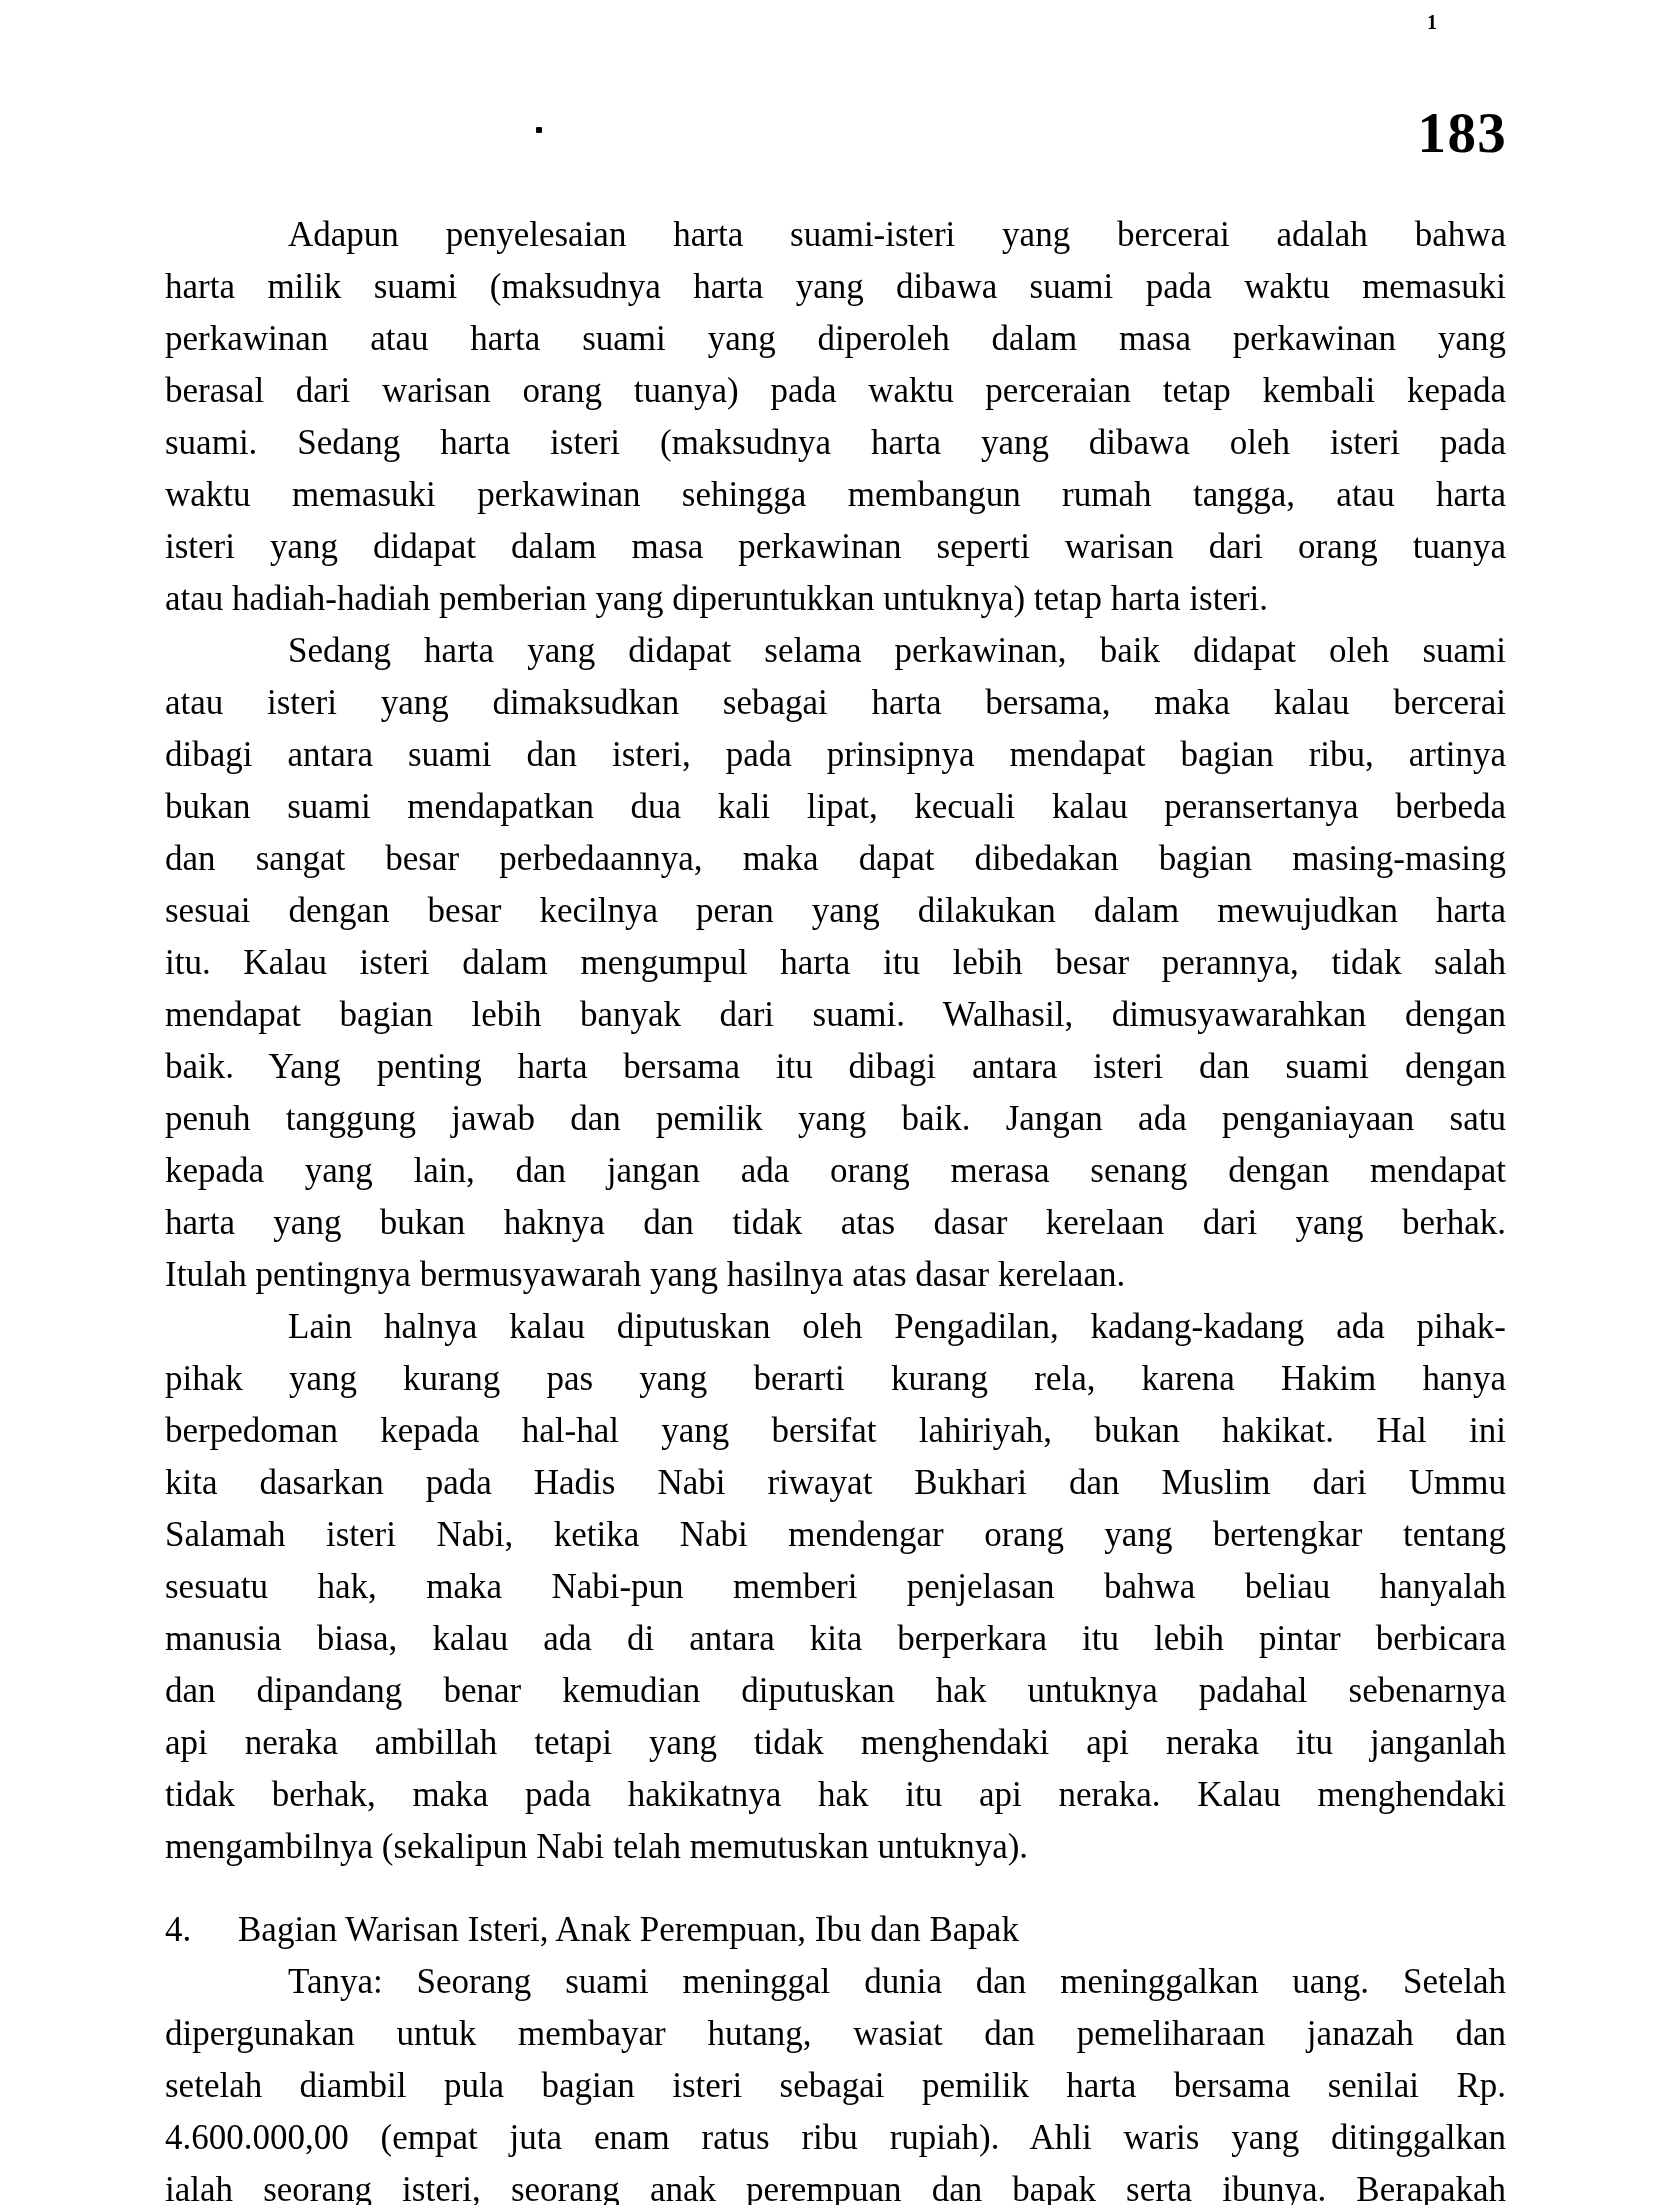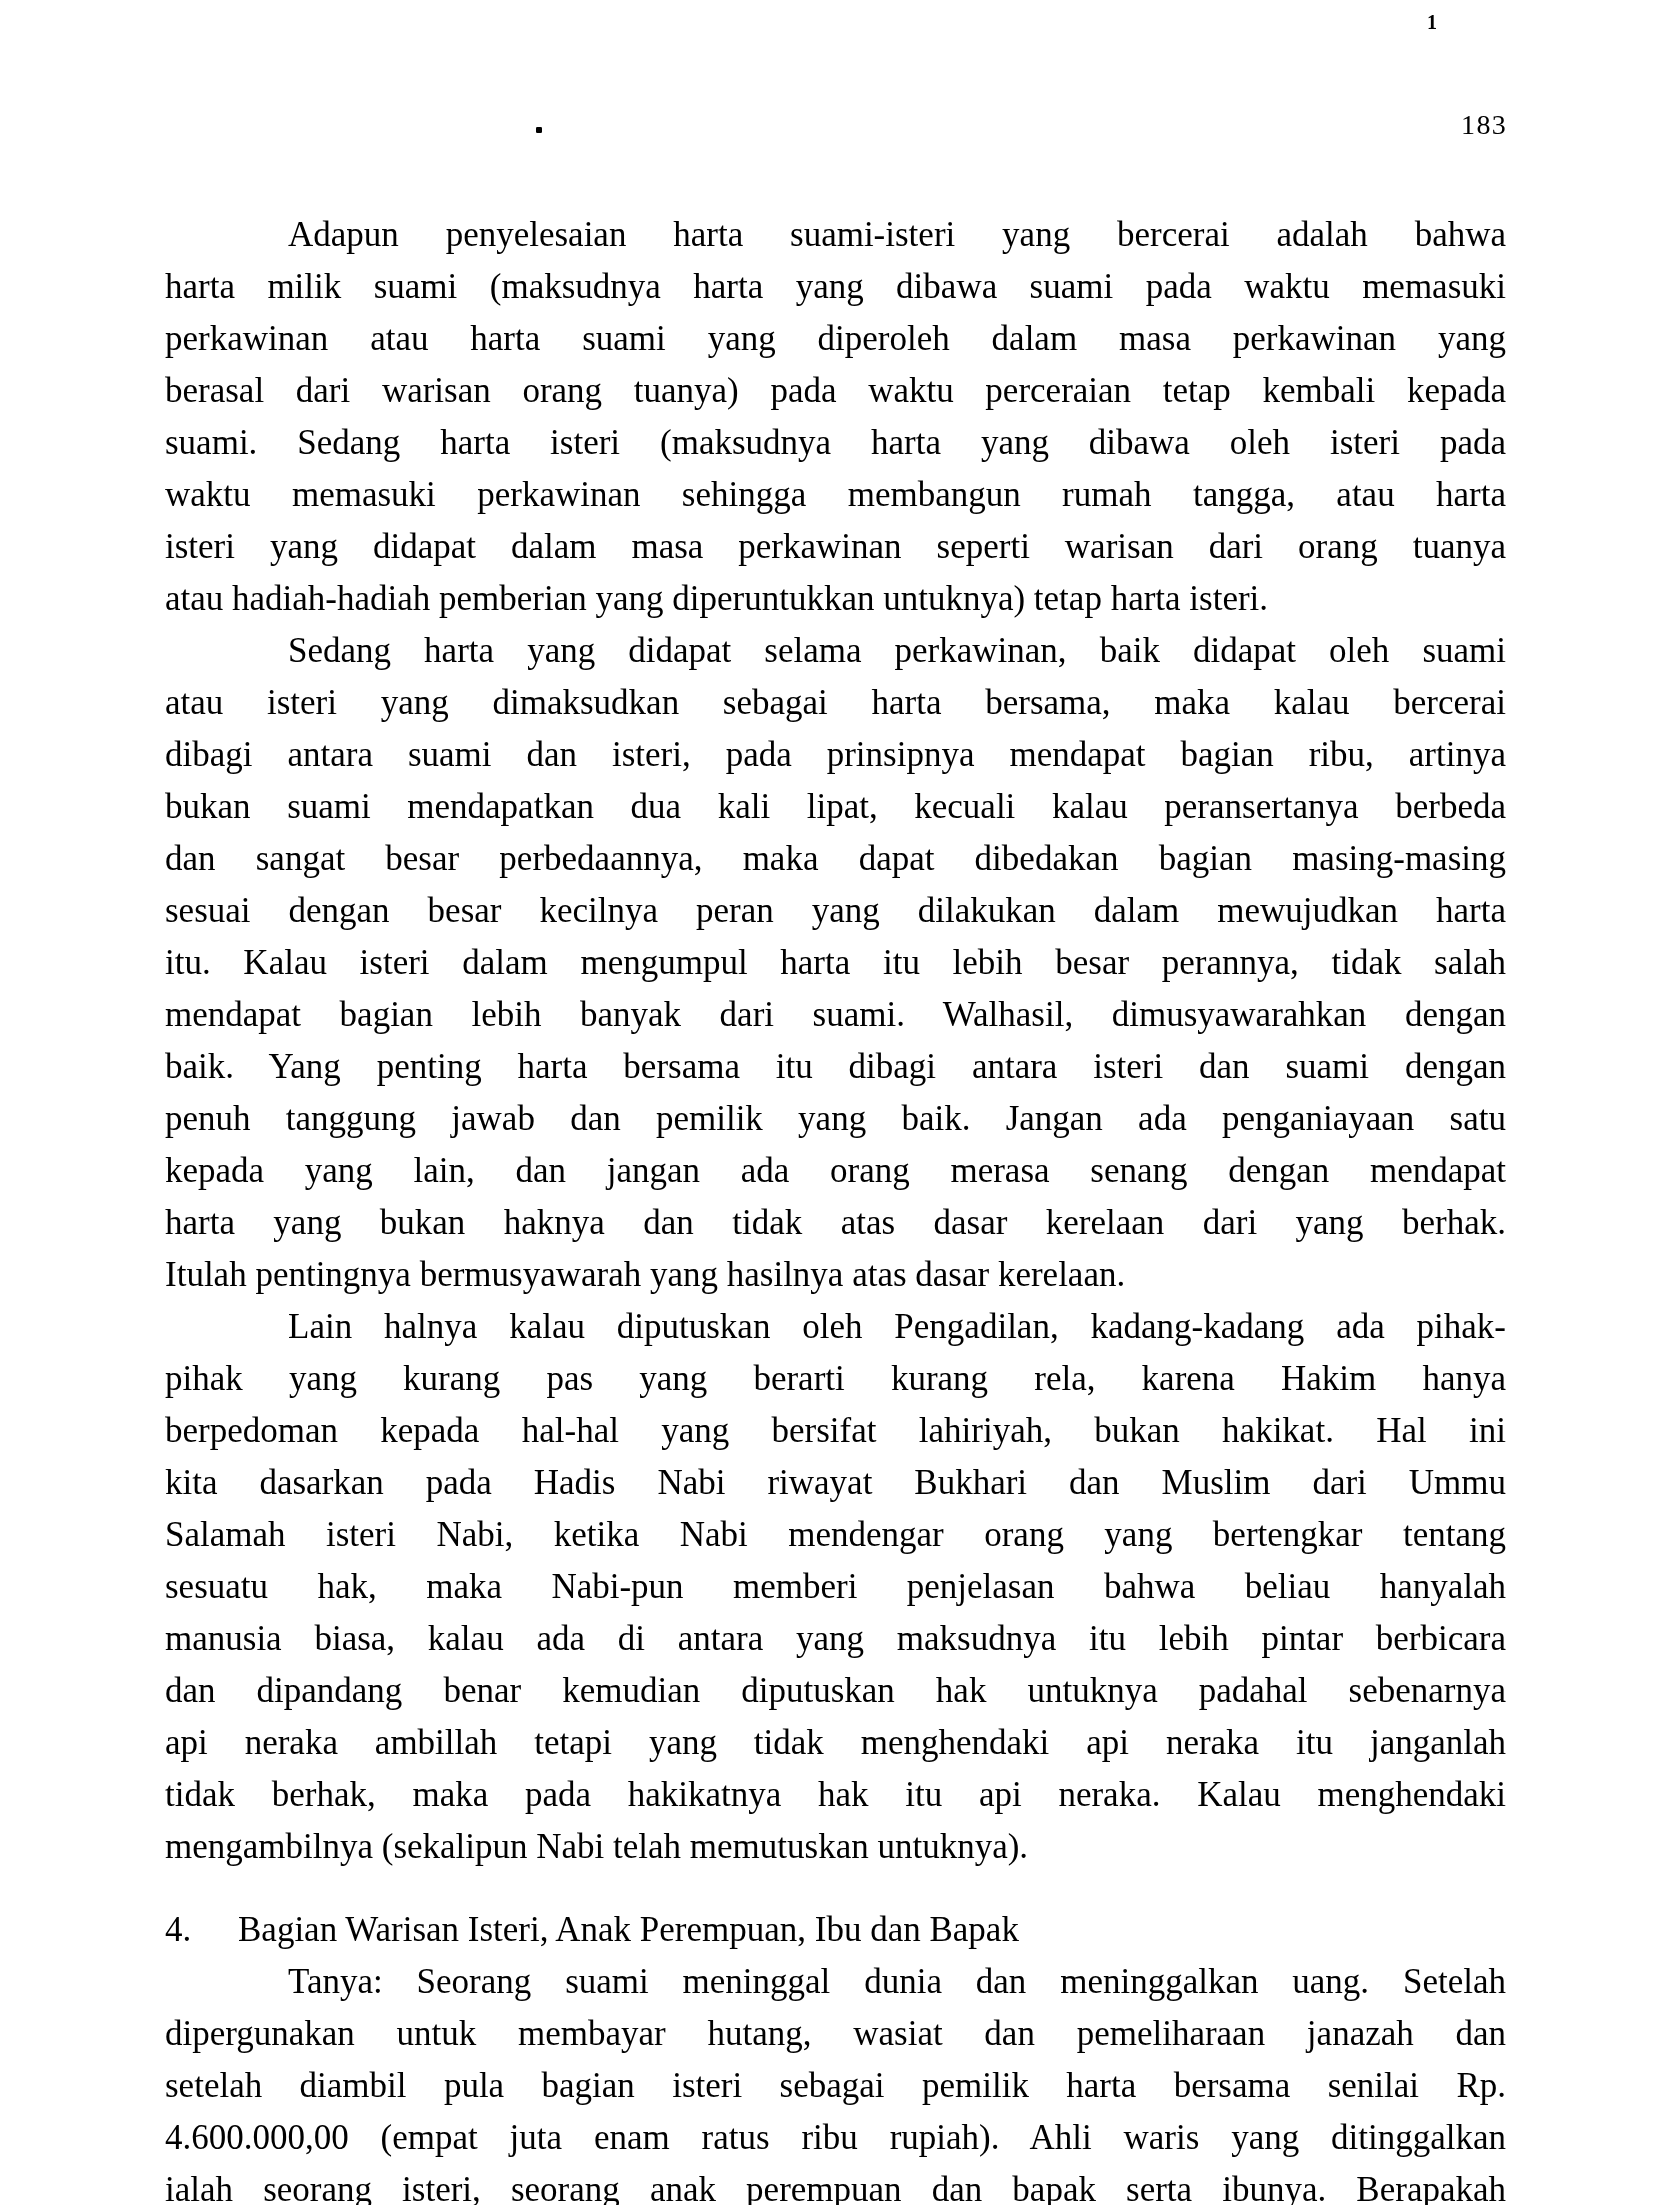--- a/index.html
+++ b/index.html
@@ -16,26 +16,26 @@
     color: #000000;
     overflow: hidden;
   }
   .page {
     position: absolute;
     inset: 0;
     background: #ffffff;
   }
   .page-number {
     position: absolute;
-    top: 104px;
+    top: 112px;
     right: 162px;
-    font-size: 28px;
+    font-size: 57px;
     line-height: 42px;
     letter-spacing: 1.3px;
-    font-weight: 400;
+    font-weight: 700;
   }
   .artifact-tick {
     position: absolute;
     left: 1427px;
     top: 12.3px;
     font-size: 20px;
     line-height: 20px;
     font-weight: 700;
   }
   .artifact-dot {
@@ -111,21 +111,21 @@
       <div class="line body"><span class="hnum"></span><span class="ltext">penuh tanggung jawab dan pemilik yang baik. Jangan ada penganiayaan satu</span></div>
       <div class="line body"><span class="hnum"></span><span class="ltext">kepada yang lain, dan jangan ada orang merasa senang dengan mendapat</span></div>
       <div class="line body"><span class="hnum"></span><span class="ltext">harta yang bukan haknya dan tidak atas dasar kerelaan dari yang berhak.</span></div>
       <div class="line last"><span class="hnum"></span><span class="ltext">Itulah pentingnya bermusyawarah yang hasilnya atas dasar kerelaan.</span></div>
       <div class="line first"><span class="hnum"></span><span class="ltext">Lain halnya kalau diputuskan oleh Pengadilan, kadang-kadang ada pihak-</span></div>
       <div class="line body"><span class="hnum"></span><span class="ltext">pihak yang kurang pas yang berarti kurang rela, karena Hakim hanya</span></div>
       <div class="line body"><span class="hnum"></span><span class="ltext">berpedoman kepada hal-hal yang bersifat lahiriyah, bukan hakikat. Hal ini</span></div>
       <div class="line body"><span class="hnum"></span><span class="ltext">kita dasarkan pada Hadis Nabi riwayat Bukhari dan Muslim dari Ummu</span></div>
       <div class="line body"><span class="hnum"></span><span class="ltext">Salamah isteri Nabi, ketika Nabi mendengar orang yang bertengkar tentang</span></div>
       <div class="line body"><span class="hnum"></span><span class="ltext">sesuatu hak, maka Nabi-pun memberi penjelasan bahwa beliau hanyalah</span></div>
-      <div class="line body"><span class="hnum"></span><span class="ltext">manusia biasa, kalau ada di antara yang maksudnya itu lebih pintar berbicara</span></div>
+      <div class="line body"><span class="hnum"></span><span class="ltext">manusia biasa, kalau ada di antara kita berperkara itu lebih pintar berbicara</span></div>
       <div class="line body"><span class="hnum"></span><span class="ltext">dan dipandang benar kemudian diputuskan hak untuknya padahal sebenarnya</span></div>
       <div class="line body"><span class="hnum"></span><span class="ltext">api neraka ambillah tetapi yang tidak menghendaki api neraka itu janganlah</span></div>
       <div class="line body"><span class="hnum"></span><span class="ltext">tidak berhak, maka pada hakikatnya hak itu api neraka. Kalau menghendaki</span></div>
       <div class="line last"><span class="hnum"></span><span class="ltext">mengambilnya (sekalipun Nabi telah memutuskan untuknya).</span></div>
       <div class="line spacer"><span class="hnum"></span><span class="ltext"></span></div>
       <div class="line heading"><span class="hnum">4.</span><span class="ltext">Bagian Warisan Isteri, Anak Perempuan, Ibu dan Bapak</span></div>
       <div class="line first"><span class="hnum"></span><span class="ltext">Tanya: Seorang suami meninggal dunia dan meninggalkan uang. Setelah</span></div>
       <div class="line body"><span class="hnum"></span><span class="ltext">dipergunakan untuk membayar hutang, wasiat dan pemeliharaan janazah dan</span></div>
       <div class="line body"><span class="hnum"></span><span class="ltext">setelah diambil pula bagian isteri sebagai pemilik harta bersama senilai Rp.</span></div>
       <div class="line body"><span class="hnum"></span><span class="ltext">4.600.000,00 (empat juta enam ratus ribu rupiah). Ahli waris yang ditinggalkan</span></div>

